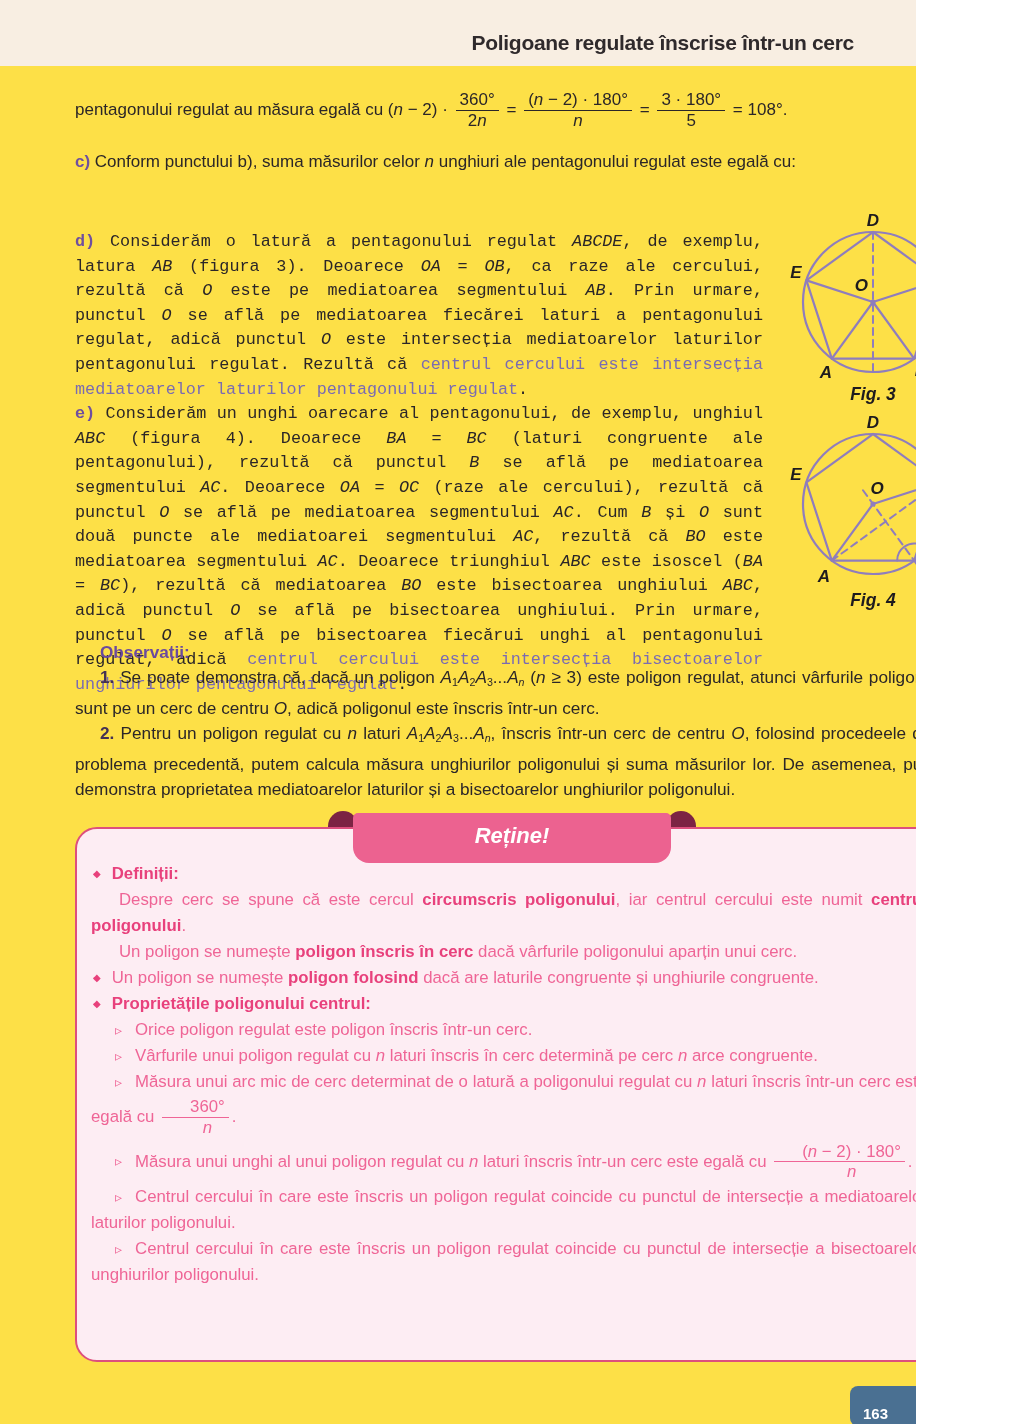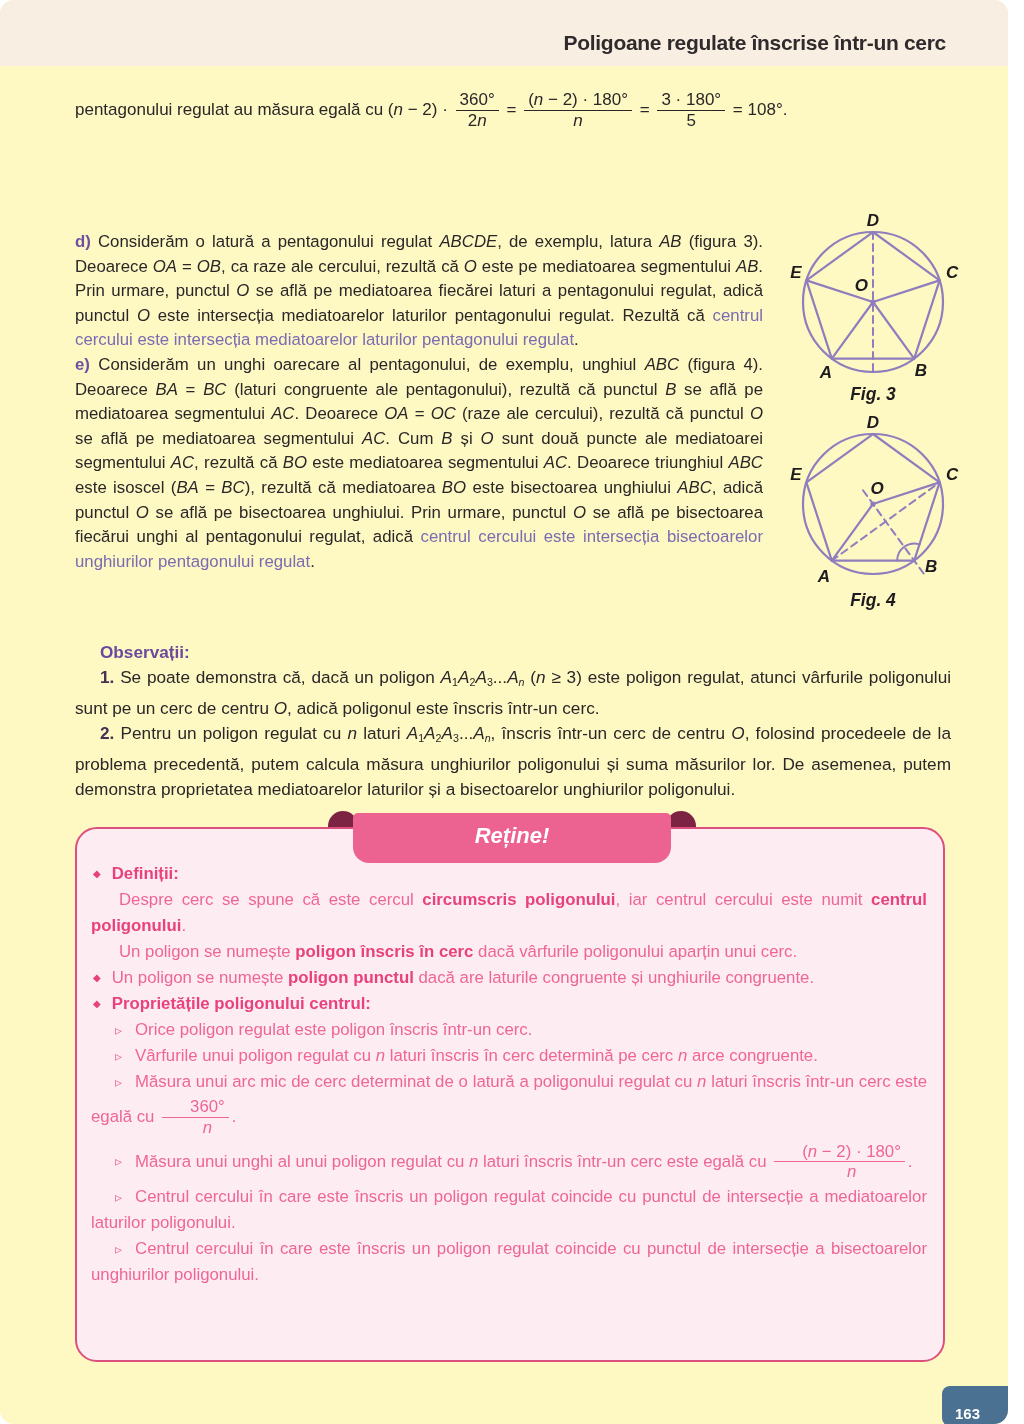--- a/index.html
+++ b/index.html
@@ -1,29 +1,29 @@
 <!DOCTYPE html>
 <html><head>
 <meta charset="utf-8">
 <style>
   html,body{margin:0;padding:0;background:#ffffff;}
-  .page{position:relative;width:1008px;height:1424px;background:#fef9c3;overflow:hidden;
-        font-family:"Liberation Sans","DejaVu Sans",sans-serif;color:#2b2628;border-radius:14px;}
+  .page{position:relative;width:916px;height:1424px;background:#fde047;overflow:hidden;
+        font-family:"Liberation Sans","DejaVu Sans",sans-serif;color:#2b2628;}
   
   .band{position:absolute;left:0;top:0;width:100%;height:66px;background:#f8eee2;}
   .band-title{position:absolute;right:62px;top:31px;font-size:21px;font-weight:bold;
               letter-spacing:-0.3px;color:#2f2a2c;}
   
   .mline{position:absolute;left:75px;font-size:17px;line-height:24px;}
   .line1{top:88px;width:900px;}
   .cline{top:150px;width:900px;}
   .formula2{top:166px;left:75px;width:875px;text-align:center;font-size:17px;}
   
   .dcol{position:absolute;left:75px;top:230px;width:688px;text-align:justify;
-        font-size:16.8px;line-height:24.6px;}
+        font-size:16.8px;line-height:24.6px;font-family:Liberation Mono, monospace;}
   .dcol p{margin:0;}
   
   .i{font-style:italic;}
   .b{font-weight:bold;}
   .pm{color:#6f4f9f;font-weight:bold;}
   .hl{color:#7a6bb2;}
   .num{color:#443153;font-weight:bold;}
   .sub{font-size:0.62em;vertical-align:-0.28em;}
   
   .frac{display:inline-block;text-align:center;vertical-align:middle;margin:2px 3px;}
@@ -64,20 +64,21 @@
 </head>
 <body>
 
 <div class="page">
 
   <header class="band">
     <div class="band-title">Poligoane regulate înscrise într-un cerc</div>
   </header>
 
   <div class="mline line1">pentagonului regulat au măsura egală cu  (<span class="i">n</span> − 2) · <span class="frac"><span class="fn">360°</span><span class="fd">2<span class="i">n</span></span></span> = <span class="frac"><span class="fn">(<span class="i">n</span> − 2) · 180°</span><span class="fd"><span class="i">n</span></span></span> = <span class="frac"><span class="fn">3 · 180°</span><span class="fd">5</span></span> = 108°.</div>
+  <div class="mline cline"><span class="pm">c) </span>Conform punctului b), suma măsurilor celor <span class="i">n</span> unghiuri ale pentagonului regulat este egală cu:</div>
   <div class="formula2"><span class="i">n</span> · <span class="frac"><span class="fn">(<span class="i">n</span> − 2) · 180°</span><span class="fd"><span class="i">n</span></span></span> = (<span class="i">n</span> − 2) · 180° = (5 − 2) · 180° = 540°.</div>
 
   <div class="dcol">
     <p><span class="pm">d) </span>Considerăm o latură a pentagonului regulat <span class="i">ABCDE</span>, de exemplu, latura <span class="i">AB</span> (figura 3). Deoarece <span class="i">OA</span> = <span class="i">OB</span>, ca raze ale cercului, rezultă că <span class="i">O</span> este pe mediatoarea segmentului <span class="i">AB</span>. Prin urmare, punctul <span class="i">O</span> se află pe mediatoarea fiecărei laturi a pentagonului regulat, adică punctul <span class="i">O</span> este intersecția mediatoarelor laturilor pentagonului regulat. Rezultă că <span class="hl">centrul cercului este intersecția mediatoarelor laturilor pentagonului regulat</span>.</p>
     <p><span class="pm">e) </span>Considerăm un unghi oarecare al pentagonului, de exemplu, unghiul <span class="i">ABC</span> (figura 4). Deoarece <span class="i">BA</span> = <span class="i">BC</span> (laturi congruente ale pentagonului), rezultă că punctul <span class="i">B</span> se află pe mediatoarea segmentului <span class="i">AC</span>. Deoarece <span class="i">OA</span> = <span class="i">OC</span> (raze ale cercului), rezultă că punctul <span class="i">O</span> se află pe mediatoarea segmentului <span class="i">AC</span>. Cum <span class="i">B</span> și <span class="i">O</span> sunt două puncte ale mediatoarei segmentului <span class="i">AC</span>, rezultă că <span class="i">BO</span> este mediatoarea segmentului <span class="i">AC</span>. Deoarece triunghiul <span class="i">ABC</span> este isoscel (<span class="i">BA</span> = <span class="i">BC</span>), rezultă că mediatoarea <span class="i">BO</span> este bisectoarea unghiului <span class="i">ABC</span>, adică punctul <span class="i">O</span> se află pe bisectoarea unghiului. Prin urmare, punctul <span class="i">O</span> se află pe bisectoarea fiecărui unghi al pentagonului regulat, adică <span class="hl">centrul cercului este intersecția bisectoarelor unghiurilor pentagonului regulat</span>.</p>
   </div>
 
   <figure class="fig fig3" style="margin:0;">
     <svg width="194" height="198" viewBox="0 0 194 198">
       <g stroke="#8f7dbd" stroke-width="2.2" fill="none" stroke-linecap="round">
@@ -128,21 +129,21 @@
     <p><span class="num">2. </span>Pentru un poligon regulat cu <span class="i">n</span> laturi <span class="i">A</span><span class="sub">1</span><span class="i">A</span><span class="sub">2</span><span class="i">A</span><span class="sub">3</span>...<span class="i">A</span><span class="i sub">n</span>, înscris într-un cerc de centru <span class="i">O</span>, folosind procedeele de la problema precedentă, putem calcula măsura unghiurilor poligonului și suma măsurilor lor. De asemenea, putem demonstra proprietatea mediatoarelor laturilor și a bisectoarelor unghiurilor poligonului.</p>
   </section>
 
   <div class="ear ear-left"></div>
   <div class="ear ear-right"></div>
   <section class="rbox">
     <div class="rbox-inner">
         <div class="r-main"><span class="rm-main">◆</span><span class="b">Definiții:</span></div>
         <div class="r-para">Despre cerc se spune că este cercul <span class="b">circumscris poligonului</span>, iar centrul cercului este numit <span class="b">centrul poligonului</span>.</div>
         <div class="r-para">Un poligon se numește <span class="b">poligon înscris în cerc</span> dacă vârfurile poligonului aparțin unui cerc.</div>
-        <div class="r-main"><span class="rm-main">◆</span>Un poligon se numește <span class="b">poligon punctul</span> dacă are laturile congruente și unghiurile congruente.</div>
+        <div class="r-main"><span class="rm-main">◆</span>Un poligon se numește <span class="b">poligon folosind</span> dacă are laturile congruente și unghiurile congruente.</div>
         <div class="r-main"><span class="rm-main">◆</span><span class="b">Proprietățile poligonului centrul:</span></div>
         <div class="r-sub"><span class="rm-sub">▹</span>Orice poligon regulat este poligon înscris într-un cerc.</div>
         <div class="r-sub"><span class="rm-sub">▹</span>Vârfurile unui poligon regulat cu <span class="i">n</span> laturi înscris în cerc determină pe cerc <span class="i">n</span> arce congruente.</div>
         <div class="r-sub"><span class="rm-sub">▹</span>Măsura unui arc mic de cerc determinat de o latură a poligonului regulat cu <span class="i">n</span> laturi înscris într-un cerc este egală cu <span class="frac"><span class="fn">360°</span><span class="fd"><span class="i">n</span></span></span>.</div>
         <div class="r-sub"><span class="rm-sub">▹</span>Măsura unui unghi al unui poligon regulat cu <span class="i">n</span> laturi înscris într-un cerc este egală cu <span class="frac"><span class="fn">(<span class="i">n</span> − 2) · 180°</span><span class="fd"><span class="i">n</span></span></span>.</div>
         <div class="r-sub"><span class="rm-sub">▹</span>Centrul cercului în care este înscris un poligon regulat coincide cu punctul de intersecție a mediatoarelor laturilor poligonului.</div>
         <div class="r-sub"><span class="rm-sub">▹</span>Centrul cercului în care este înscris un poligon regulat coincide cu punctul de intersecție a bisectoarelor unghiurilor poligonului.</div>
       </div>
   </section>
   <div class="ribbon">

